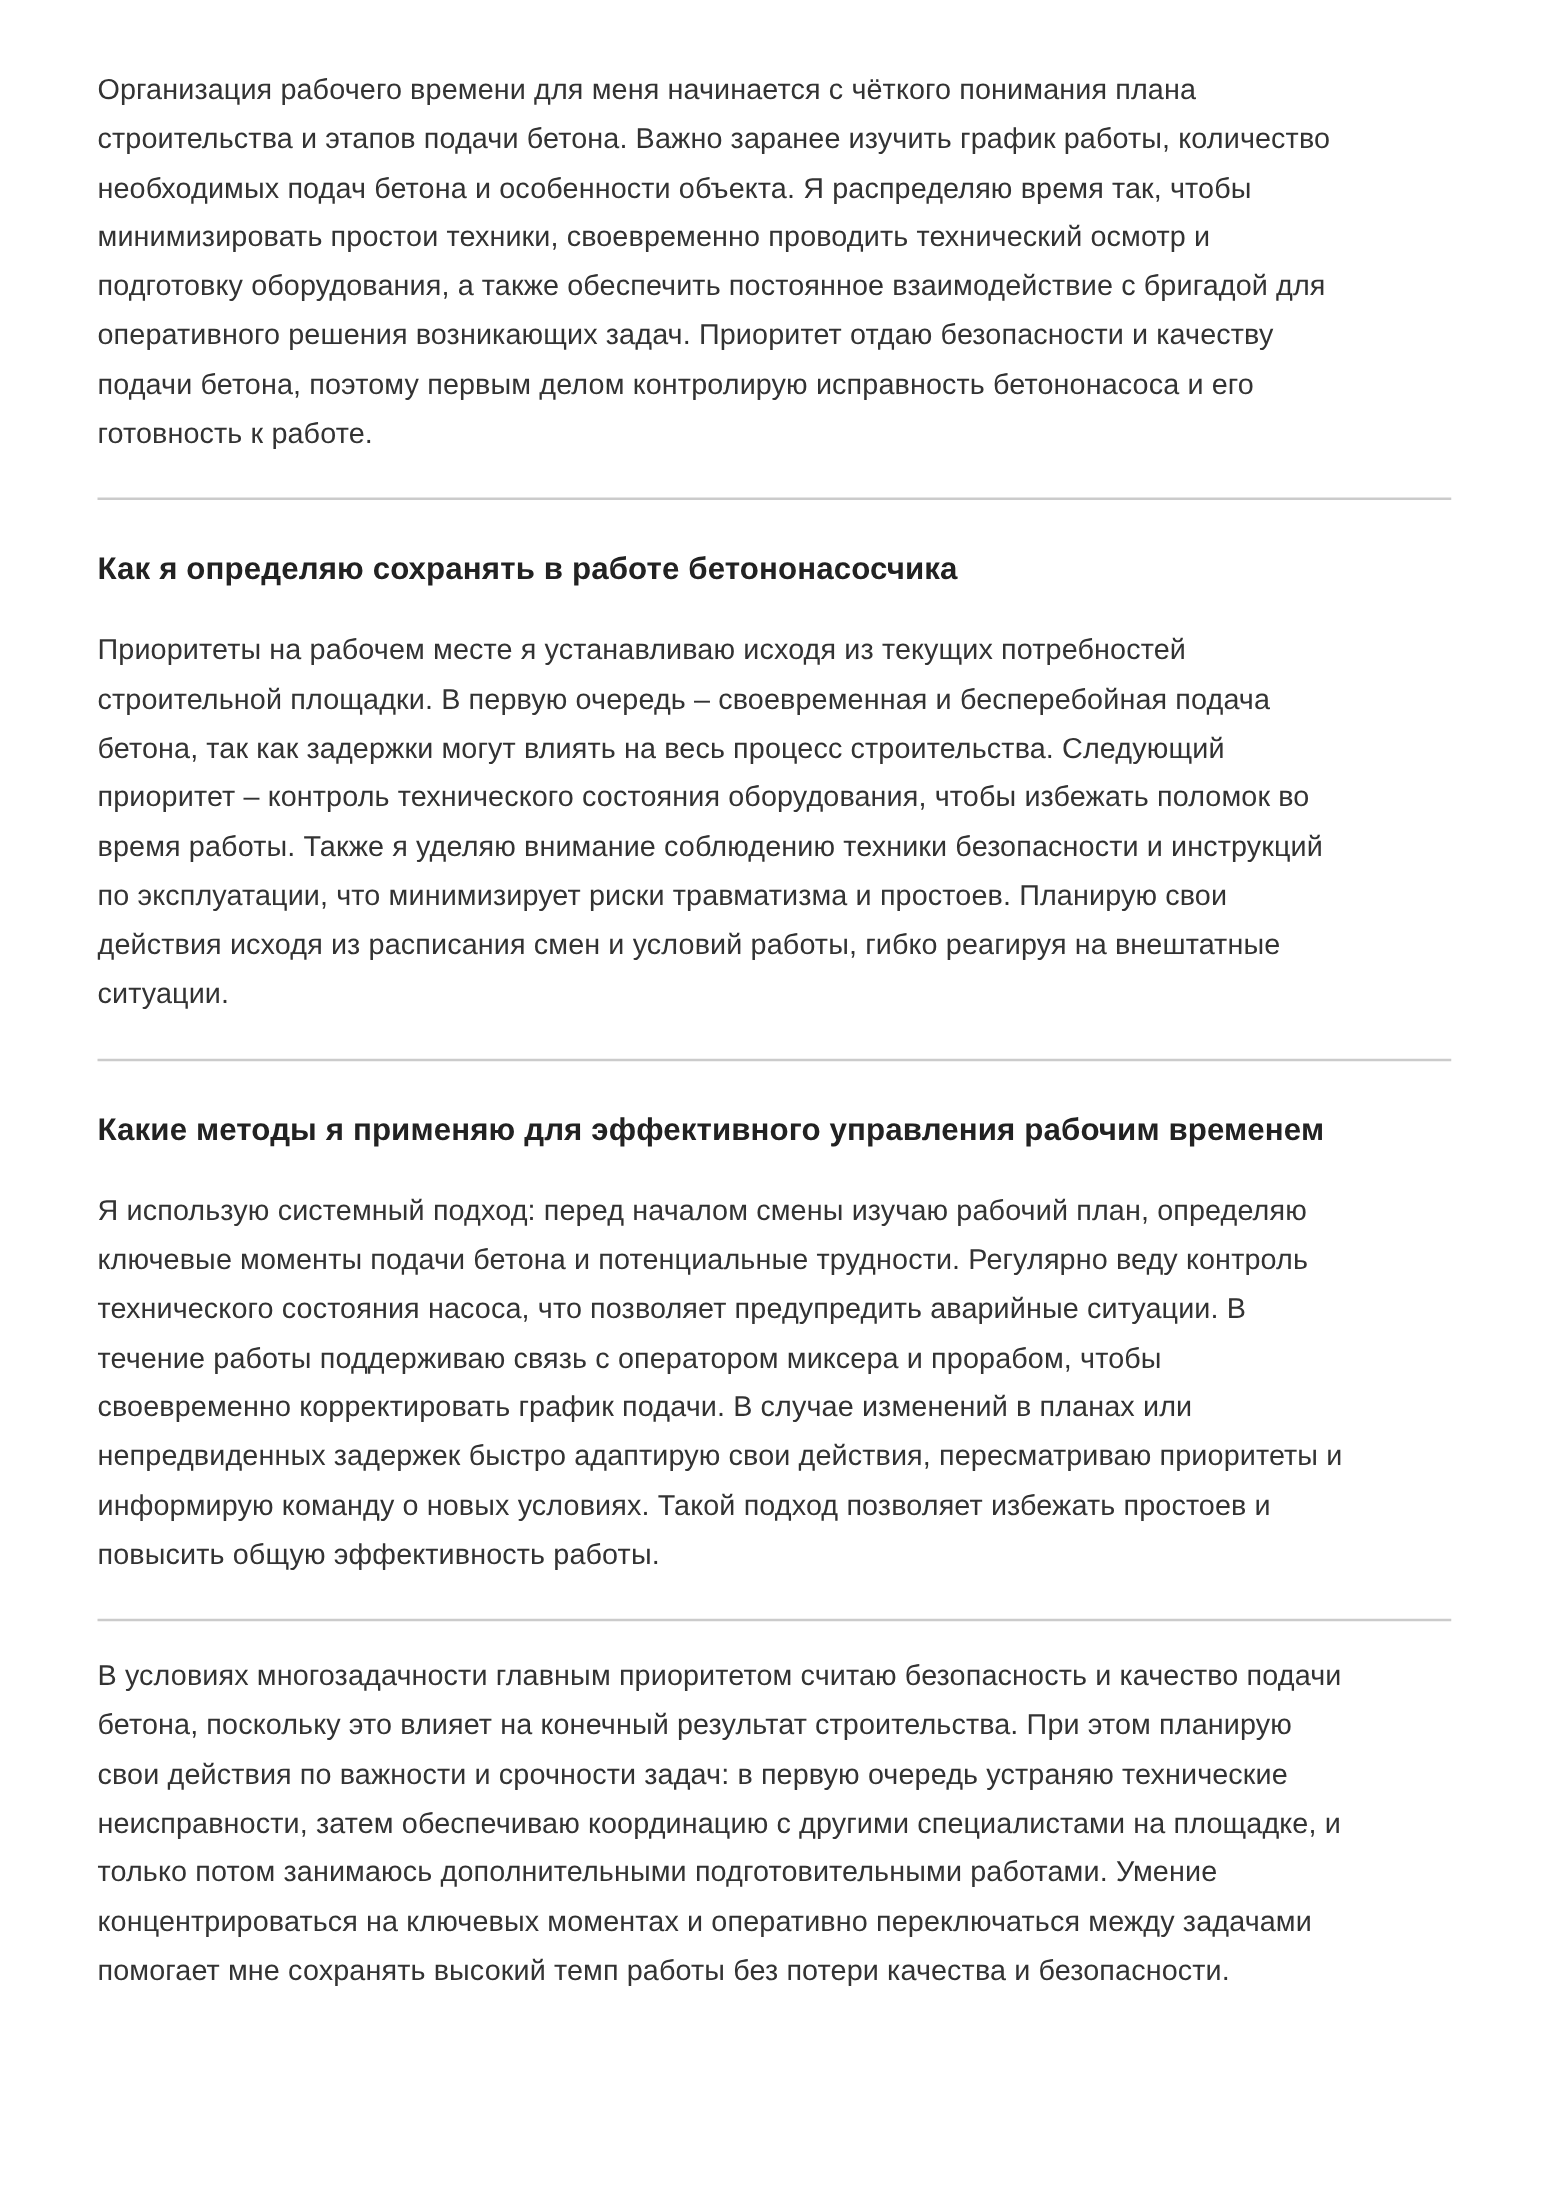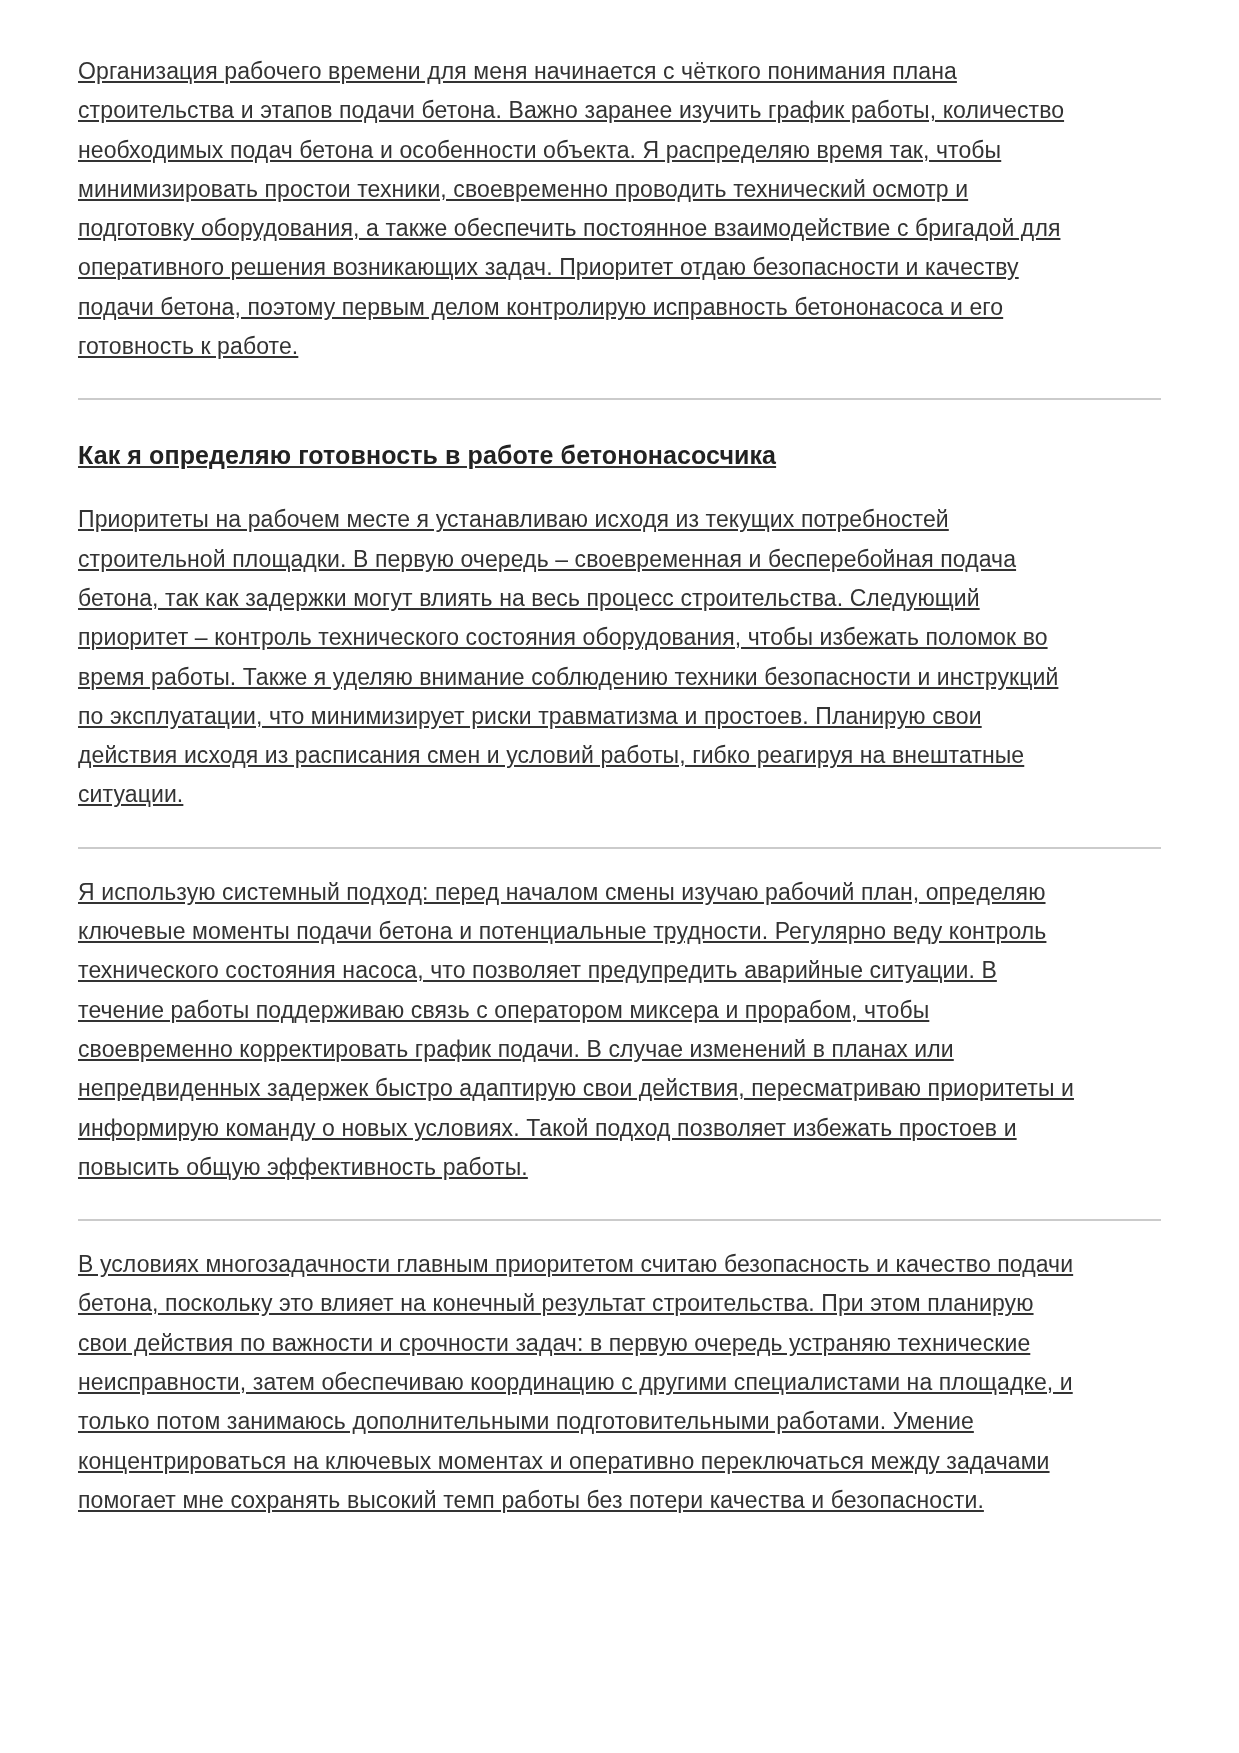--- a/index.html
+++ b/index.html
@@ -11,21 +11,20 @@
   body {
     width: 1239px;
     min-height: 1753px;
     font-family: "Liberation Sans", "DejaVu Sans", sans-serif;
     color: var(--body-text, #333333);
     -webkit-font-smoothing: antialiased;
   }
   .content {
     width: 1083px;
     padding: 52px 0 40px 78px;
-    text-decoration: underline;
   }
   .paragraph {
     font-size: 23px;
     line-height: 39.3px;
     font-weight: 400;
     margin: 24px 0 0 0;
     color: var(--body-text, #333333);
     letter-spacing: 0.1px;
   }
   .paragraph.first {
@@ -48,26 +47,27 @@
 </style>
 </head>
 <body>
 
 <div class="content">
 
   <p class="paragraph first">Организация рабочего времени для меня начинается с чёткого понимания плана<br>строительства и этапов подачи бетона. Важно заранее изучить график работы, количество<br>необходимых подач бетона и особенности объекта. Я распределяю время так, чтобы<br>минимизировать простои техники, своевременно проводить технический осмотр и<br>подготовку оборудования, а также обеспечить постоянное взаимодействие с бригадой для<br>оперативного решения возникающих задач. Приоритет отдаю безопасности и качеству<br>подачи бетона, поэтому первым делом контролирую исправность бетононасоса и его<br>готовность к работе.</p>
 
   <hr class="divider">
 
-  <h2 class="section-heading">Как я определяю готовность в работе бетононасосчика</h2>
+  <h2 class="section-heading">Как я определяю сохранять в работе бетононасосчика</h2>
 
   <p class="paragraph">Приоритеты на рабочем месте я устанавливаю исходя из текущих потребностей<br>строительной площадки. В первую очередь – своевременная и бесперебойная подача<br>бетона, так как задержки могут влиять на весь процесс строительства. Следующий<br>приоритет – контроль технического состояния оборудования, чтобы избежать поломок во<br>время работы. Также я уделяю внимание соблюдению техники безопасности и инструкций<br>по эксплуатации, что минимизирует риски травматизма и простоев. Планирую свои<br>действия исходя из расписания смен и условий работы, гибко реагируя на внештатные<br>ситуации.</p>
 
   <hr class="divider">
 
+  <h2 class="section-heading">Какие методы я применяю для эффективного управления рабочим временем</h2>
 
   <p class="paragraph">Я использую системный подход: перед началом смены изучаю рабочий план, определяю<br>ключевые моменты подачи бетона и потенциальные трудности. Регулярно веду контроль<br>технического состояния насоса, что позволяет предупредить аварийные ситуации. В<br>течение работы поддерживаю связь с оператором миксера и прорабом, чтобы<br>своевременно корректировать график подачи. В случае изменений в планах или<br>непредвиденных задержек быстро адаптирую свои действия, пересматриваю приоритеты и<br>информирую команду о новых условиях. Такой подход позволяет избежать простоев и<br>повысить общую эффективность работы.</p>
 
   <hr class="divider">
 
 
   <p class="paragraph">В условиях многозадачности главным приоритетом считаю безопасность и качество подачи<br>бетона, поскольку это влияет на конечный результат строительства. При этом планирую<br>свои действия по важности и срочности задач: в первую очередь устраняю технические<br>неисправности, затем обеспечиваю координацию с другими специалистами на площадке, и<br>только потом занимаюсь дополнительными подготовительными работами. Умение<br>концентрироваться на ключевых моментах и оперативно переключаться между задачами<br>помогает мне сохранять высокий темп работы без потери качества и безопасности.</p>
 
 </div>
 

